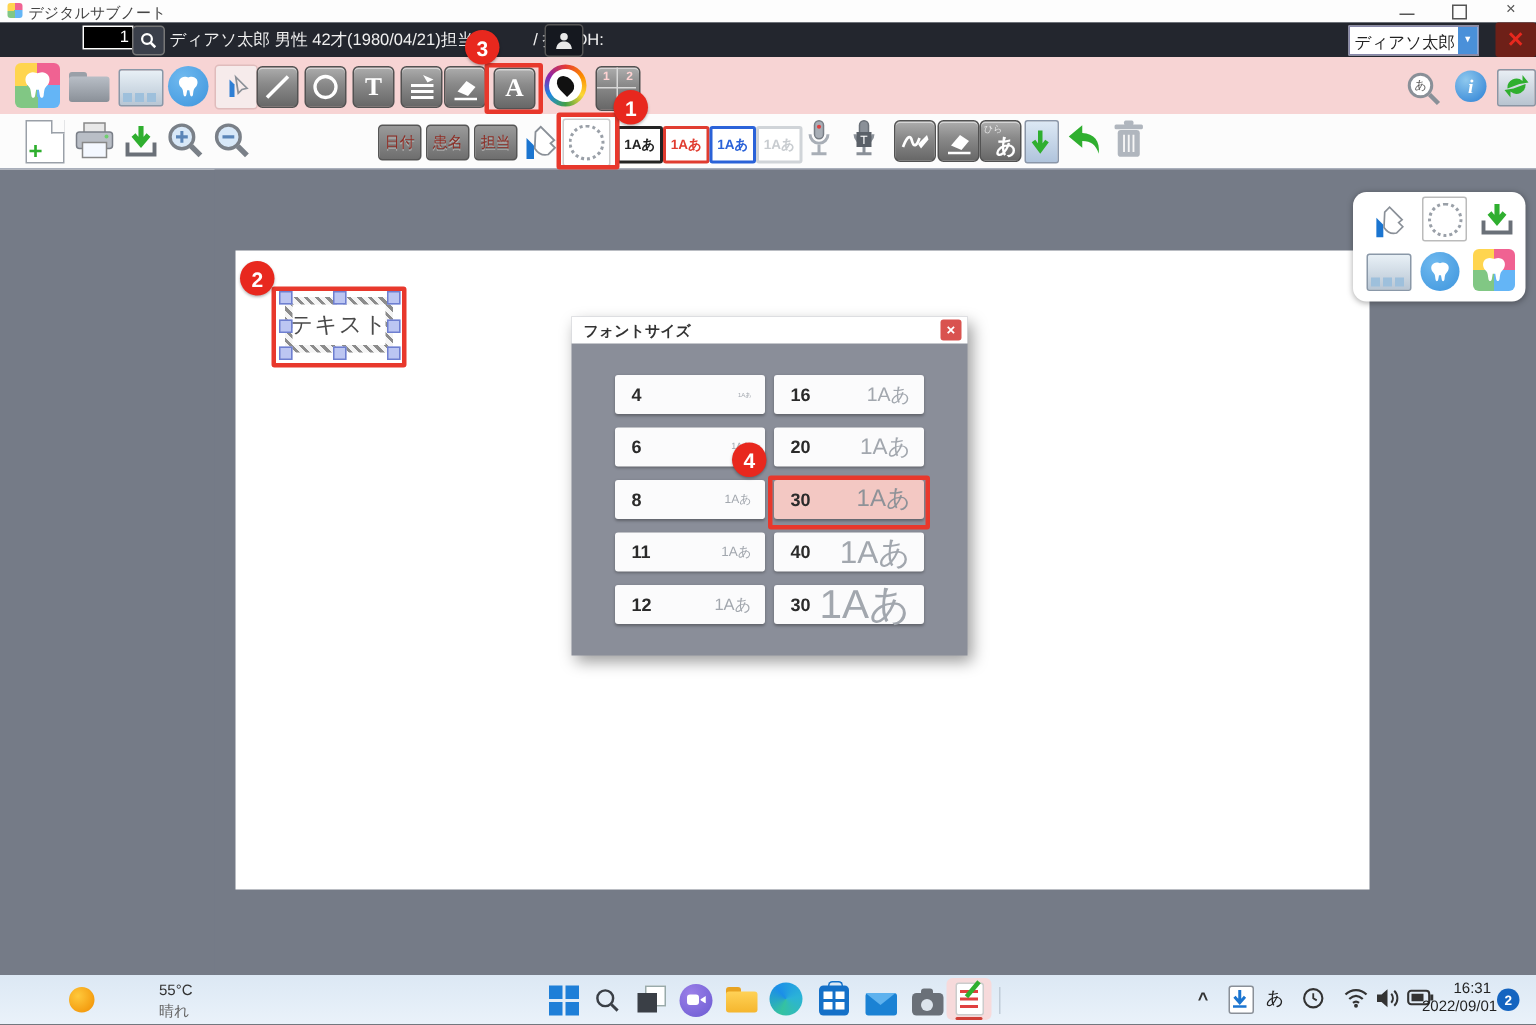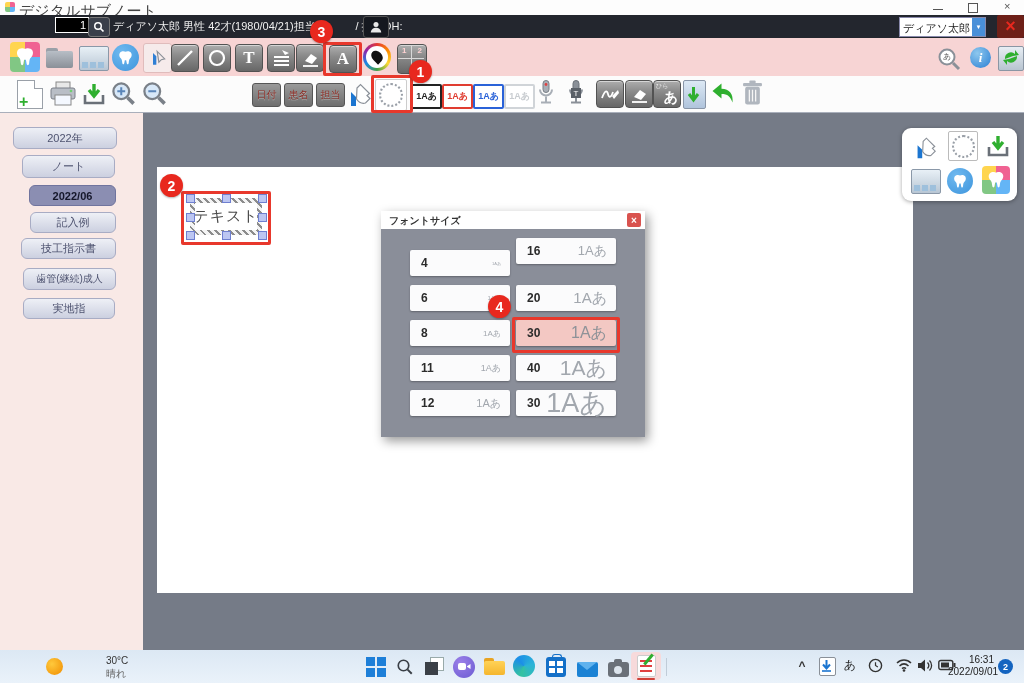--- a/index.html
+++ b/index.html
@@ -33,21 +33,21 @@
   .tico{width:24px;height:24px}
   svg{display:block}
 </style>
 </head>
 <body>
 
 <div id="screen">
 
   <div class="abs titlebar">
     <div class="abs" style="left:5px;top:2px;width:10px;height:10px;border-radius:2px;background:conic-gradient(#f06292 0 25%,#64b5f6 0 50%,#81c784 0 75%,#ffd54f 0)"></div>
-    <div class="abs" style="left:19px;top:2px;font-size:15px;color:#444">デジタルサブノート</div>
+    <div class="abs" style="left:19px;top:2px;font-size:10px;color:#444">デジタルサブノート</div>
     <div class="abs" style="left:933px;top:9px;width:10px;height:1px;background:#555"></div>
     <div class="abs" style="left:968px;top:3px;width:8px;height:8px;border:1px solid #555"></div>
     <div class="abs" style="left:1004px;top:0;font-size:11px;color:#555">×</div>
   </div>
 
   <div class="abs darkbar">
     <input class="abs" style="left: 55px; top: 2px; width: 28px; height: 14px; background: rgb(0, 0, 0); border: 1px solid rgb(255, 255, 255); color: rgb(255, 255, 255); font-size: 11px; text-align: right; padding: 0px 2px;" value="1">
     <div class="abs flex" style="left:88px;top:2px;width:20px;height:18px;background:#3a3f4a;border:1px solid #777;border-radius:3px">
       <span>
         <svg width="12" height="12" viewBox="0 0 24 24">
@@ -319,43 +319,20 @@
         <svg width="21" height="28" viewBox="0 0 20 26">
             <rect x="3" y="7" width="14" height="17" rx="2" fill="#b0b6be"></rect>
             <rect x="1" y="3.5" width="18" height="3" rx="1" fill="#b0b6be"></rect>
             <rect x="7" y="1" width="6" height="3" rx="1" fill="#b0b6be"></rect>
             <path d="M7 10 V21 M10 10 V21 M13 10 V21" stroke="#f6f6f6" stroke-width="1.2"></path>
           </svg>
       </span>
     </div>
   </div>
 
-  <div class="abs sidebar">
-    <div class="abs sbtn flex" style="left:13px;top:14px;width:102px;height:20px">
-        <span>2022年</span>
-      </div>
-    <div class="abs sbtn flex" style="left:22px;top:42px;width:91px;height:21px">
-        <span>ノート</span>
-      </div>
-    <div class="abs sbtn sel flex" style="left:29px;top:72px;width:85px;height:19px">
-        <span>2022/06</span>
-      </div>
-    <div class="abs sbtn flex" style="left:30px;top:99px;width:84px;height:19px">
-        <span>記入例</span>
-      </div>
-    <div class="abs sbtn flex" style="left:21px;top:125px;width:93px;height:19px">
-        <span>技工指示書</span>
-      </div>
-    <div class="abs sbtn flex" style="left:23px;top:155px;width:91px;height:20px;font-size:10px">
-        <span>歯管(継続)成人</span>
-      </div>
-    <div class="abs sbtn flex" style="left:23px;top:185px;width:90px;height:19px">
-        <span>実地指</span>
-      </div>
-  </div>
 
   <div class="abs canvasarea"></div>
   <div class="abs page"></div>
 
   <div class="abs" style="left:902px;top:128px;width:115px;height:73px;background:#fff;border-radius:9px;box-shadow:0 1px 4px rgba(0,0,0,.35)">
     <div class="abs" style="left:10px;top:6px;width:26px;height:26px">
       <span>
         <svg width="26" height="26" viewBox="0 0 26 28">
             <path d="M5 26 L5 12 L10 17 L10 26 Z" fill="#1b75d0"></path>
             <path d="M11 8 l3.5 -3.5 l9 9 l-2.5 2 l3 3 l-4.5 4.5 c-4 1 -7 -1 -9 -4 z" fill="#fff" stroke="#8a9098" stroke-width="1.2"></path>
@@ -432,21 +409,21 @@
     </div>
     <div class="abs fbtn" style="left:29px;top:144px;width:100px">
       <span class="num">11</span>
       <span class="sample s10">1Aあ</span>
     </div>
     <div class="abs fbtn" style="left:29px;top:179px;width:100px">
       <span class="num">12</span>
       <span class="sample s12">1Aあ</span>
     </div>
 
-    <div class="abs fbtn" style="left:135px;top:27px;width:100px">
+    <div class="abs fbtn" style="left:135px;top:39px;width:100px">
       <span class="num">16</span>
       <span class="sample s16">1Aあ</span>
     </div>
     <div class="abs fbtn" style="left:135px;top:74px;width:100px">
       <span class="num">20</span>
       <span class="sample s18">1Aあ</span>
     </div>
     <div class="abs fbtn" style="left:135px;top:109px;width:100px;background:#f3c8c3">
       <span class="num">30</span>
       <span class="sample s20" style="color:#8e9298">1Aあ</span>
@@ -474,21 +451,21 @@
   <div class="abs badge flex" style="left:310px;top:20px;width:23px;height:23px">
       <span>3</span>
     </div>
   <div class="abs badge flex" style="left:488px;top:295px;width:23px;height:23px">
       <span>4</span>
     </div>
 
   <div class="abs taskbar">
     <div class="abs" style="left:46px;top:6px;width:120px;height:22px">
       <span style="position:absolute;left:0;top:2px;width:17px;height:17px;border-radius:50%;background:radial-gradient(circle at 35% 35%,#ffc93c,#f08c00)"></span>
-      <span style="position:absolute;left:60px;top:-1px;font-size:10px;color:#333">30°C</span>
+      <span style="position:absolute;left:60px;top:-1px;font-size:10px;color:#333">55°C</span>
       <span style="position:absolute;left:60px;top:11px;font-size:10px;color:#666">晴れ</span>
     </div>
 
     <div class="abs tico" style="left:364px;top:5px">
       <span style="display:grid;grid-template-columns:9px 9px;gap:2px;padding:2px">
         <i style="width:9px;height:9px;background:#1e7fd8;display:block"></i>
           <i style="width:9px;height:9px;background:#1e7fd8;display:block"></i>
           <i style="width:9px;height:9px;background:#1e7fd8;display:block"></i>
           <i style="width:9px;height:9px;background:#1e7fd8;display:block"></i>
       </span>

